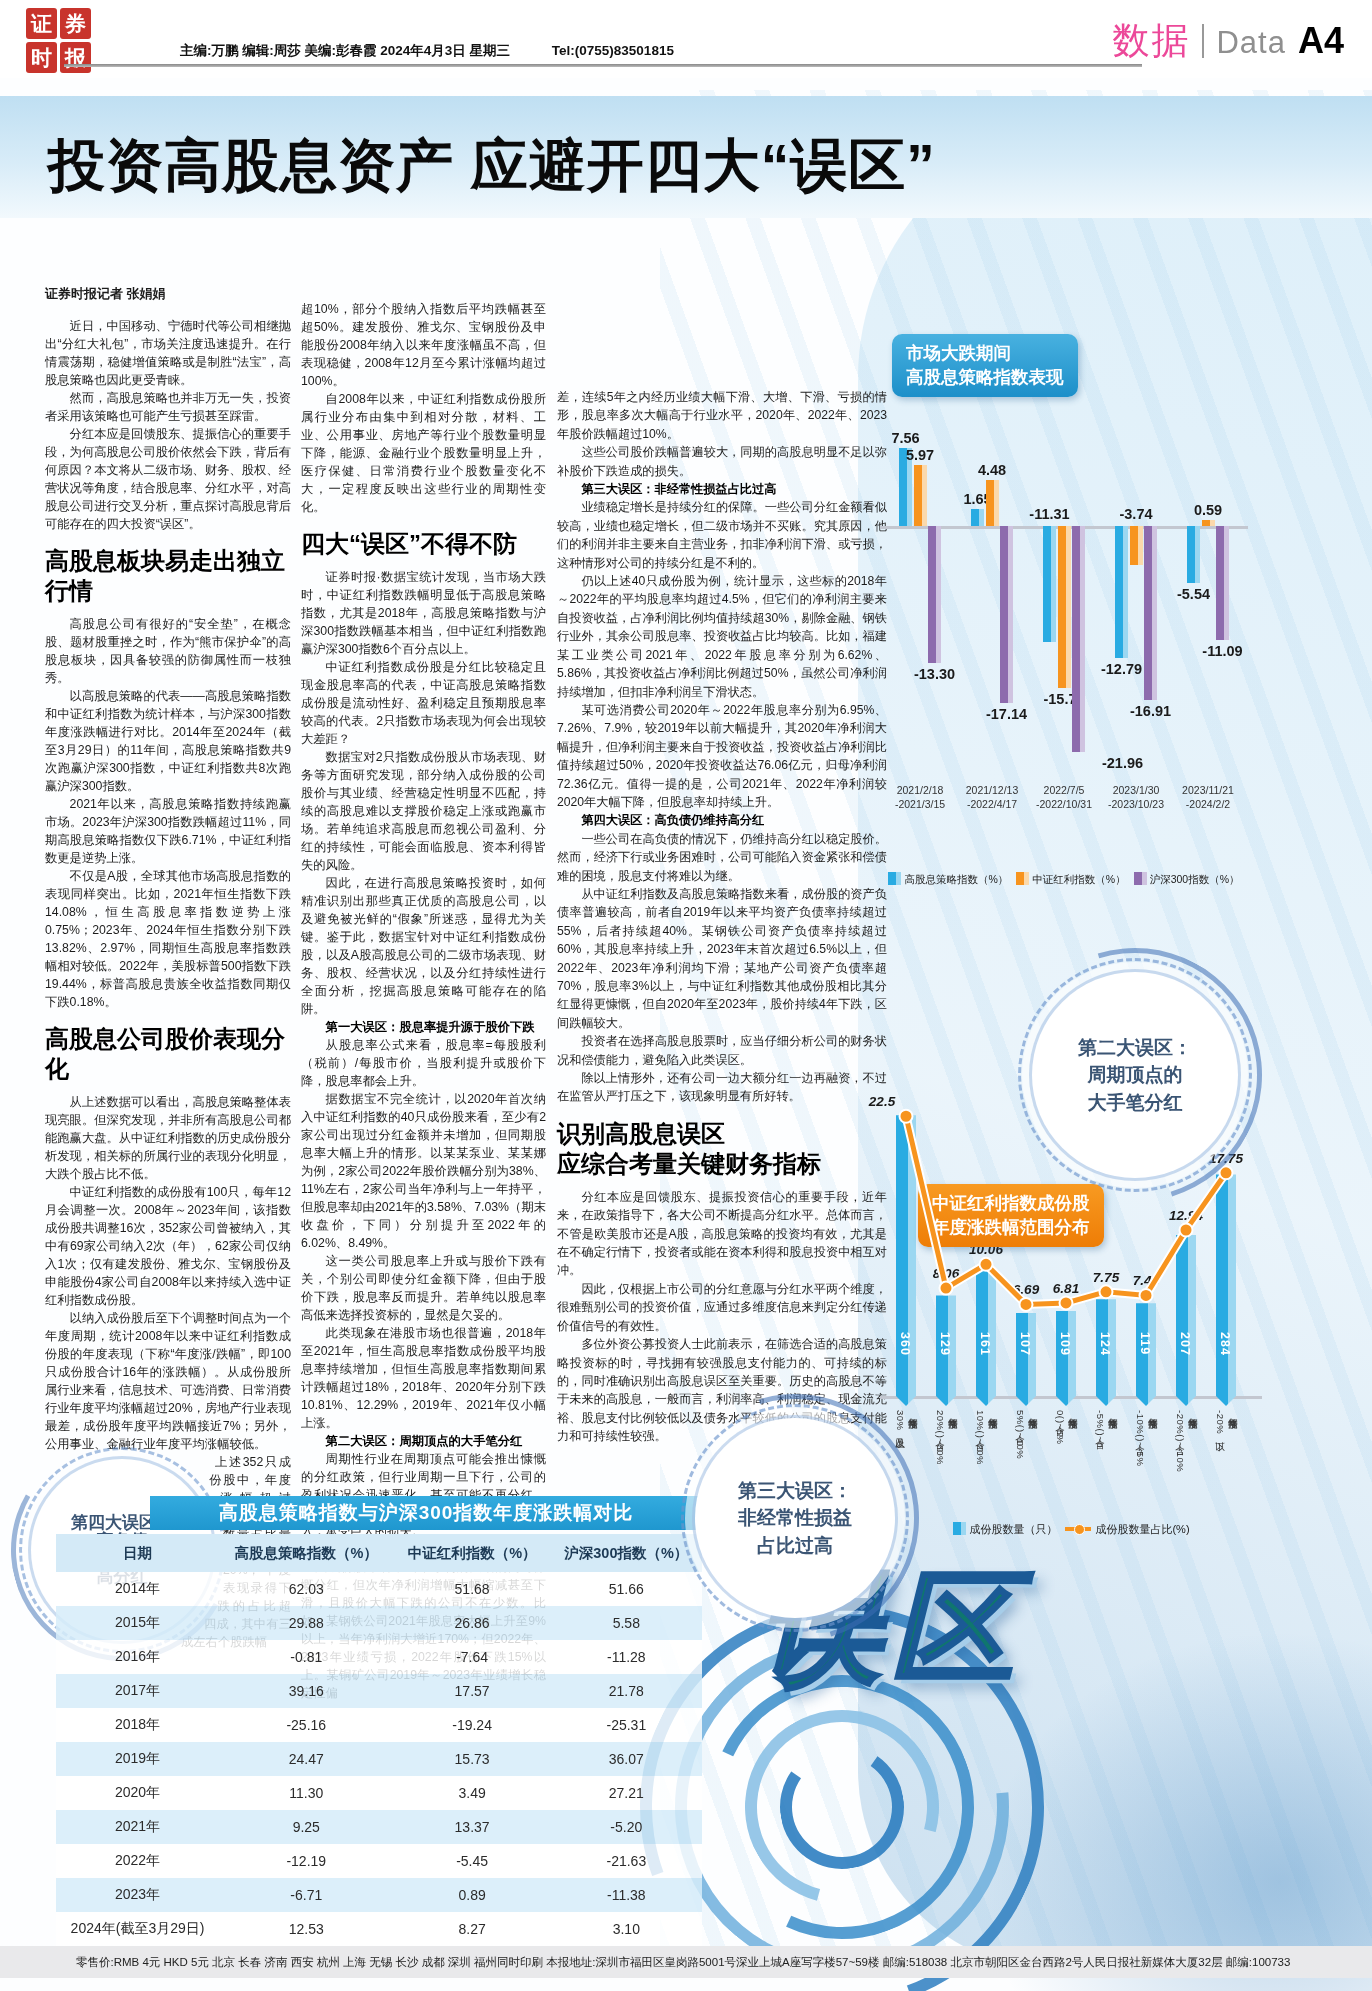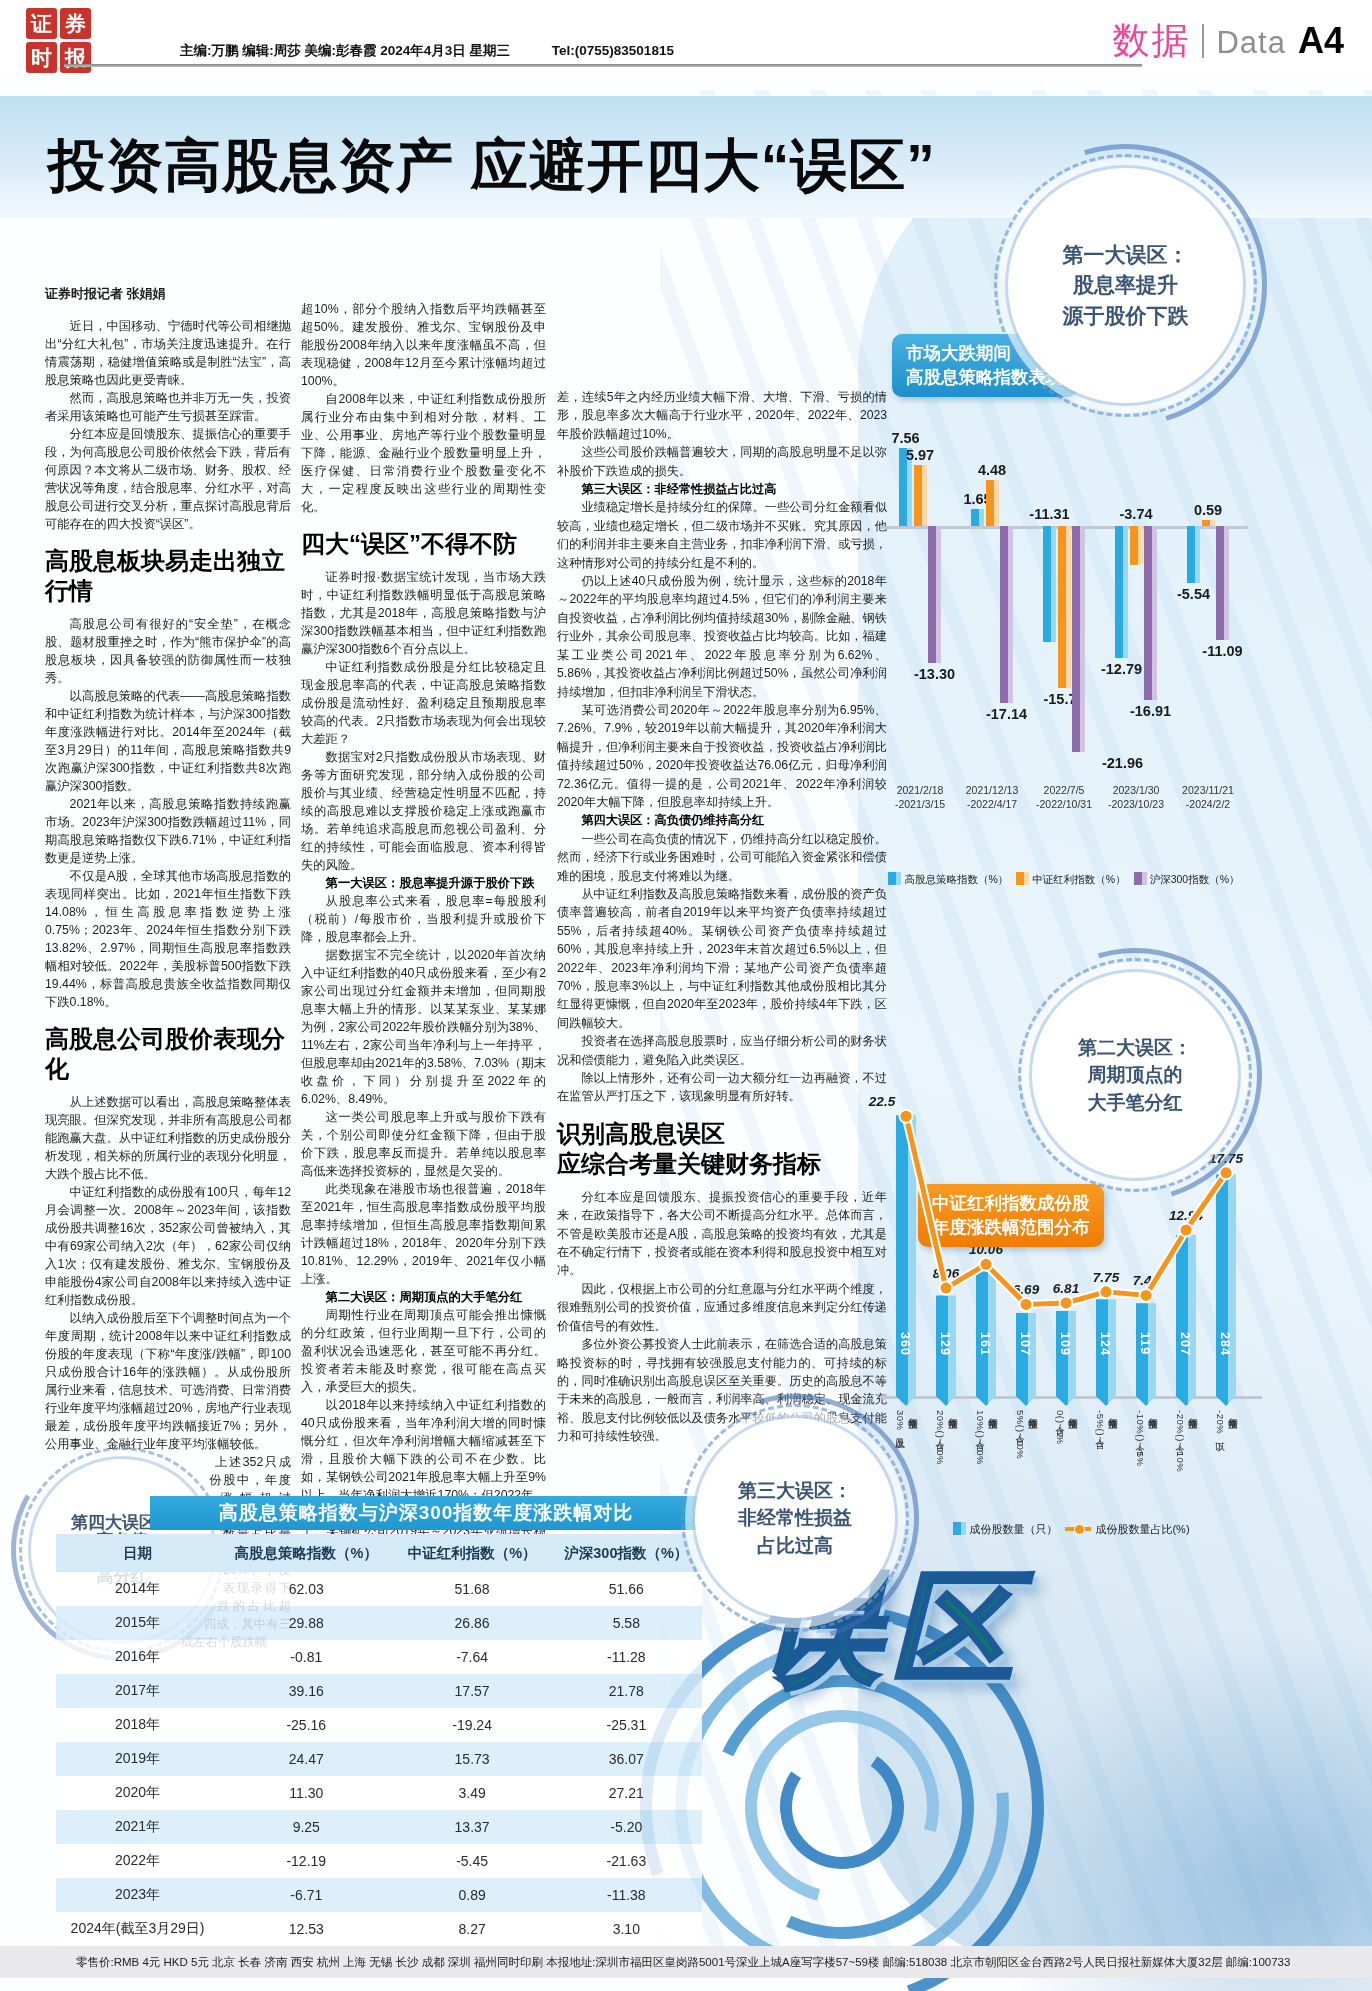--- a/index.html
+++ b/index.html
@@ -170,20 +170,21 @@
       </div>
       <p class="para">上述352只成份股中，年度涨幅超过30%的个股数量占比最高，超过20%；年度表现录得下跌的占比超四成，其中有三成左右个股跌幅</p>
     </div>
   <div class="col" id="col2">
       <p class="para cont">超10%，部分个股纳入指数后平均跌幅甚至超50%。建发股份、雅戈尔、宝钢股份及申能股份2008年纳入以来年度涨幅虽不高，但表现稳健，2008年12月至今累计涨幅均超过100%。</p>
       <p class="para">自2008年以来，中证红利指数成份股所属行业分布由集中到相对分散，材料、工业、公用事业、房地产等行业个股数量明显下降，能源、金融行业个股数量明显上升，医疗保健、日常消费行业个股数量变化不大，一定程度反映出这些行业的周期性变化。</p>
       <div class="sec-head">四大“误区”不得不防</div>
       <p class="para">证券时报·数据宝统计发现，当市场大跌时，中证红利指数跌幅明显低于高股息策略指数，尤其是2018年，高股息策略指数与沪深300指数跌幅基本相当，但中证红利指数跑赢沪深300指数6个百分点以上。</p>
       <p class="para">中证红利指数成份股是分红比较稳定且现金股息率高的代表，中证高股息策略指数成份股是流动性好、盈利稳定且预期股息率较高的代表。2只指数市场表现为何会出现较大差距？</p>
       <p class="para">数据宝对2只指数成份股从市场表现、财务等方面研究发现，部分纳入成份股的公司股价与其业绩、经营稳定性明显不匹配，持续的高股息难以支撑股价稳定上涨或跑赢市场。若单纯追求高股息而忽视公司盈利、分红的持续性，可能会面临股息、资本利得皆失的风险。</p>
+      <p class="para">因此，在进行高股息策略投资时，如何精准识别出那些真正优质的高股息公司，以及避免被光鲜的“假象”所迷惑，显得尤为关键。鉴于此，数据宝针对中证红利指数成份股，以及A股高股息公司的二级市场表现、财务、股权、经营状况，以及分红持续性进行全面分析，挖掘高股息策略可能存在的陷阱。</p>
       <p class="para sub-head">第一大误区：股息率提升源于股价下跌</p>
       <p class="para">从股息率公式来看，股息率=每股股利（税前）/每股市价，当股利提升或股价下降，股息率都会上升。</p>
       <p class="para">据数据宝不完全统计，以2020年首次纳入中证红利指数的40只成份股来看，至少有2家公司出现过分红金额并未增加，但同期股息率大幅上升的情形。以某某泵业、某某娜为例，2家公司2022年股价跌幅分别为38%、11%左右，2家公司当年净利与上一年持平，但股息率却由2021年的3.58%、7.03%（期末收盘价，下同）分别提升至2022年的6.02%、8.49%。</p>
       <p class="para">这一类公司股息率上升或与股价下跌有关，个别公司即使分红金额下降，但由于股价下跌，股息率反而提升。若单纯以股息率高低来选择投资标的，显然是欠妥的。</p>
       <p class="para">此类现象在港股市场也很普遍，2018年至2021年，恒生高股息率指数成份股平均股息率持续增加，但恒生高股息率指数期间累计跌幅超过18%，2018年、2020年分别下跌10.81%、12.29%，2019年、2021年仅小幅上涨。</p>
       <p class="para sub-head">第二大误区：周期顶点的大手笔分红</p>
       <p class="para">周期性行业在周期顶点可能会推出慷慨的分红政策，但行业周期一旦下行，公司的盈利状况会迅速恶化，甚至可能不再分红。投资者若未能及时察觉，很可能在高点买入，承受巨大的损失。</p>
       <p class="para">以2018年以来持续纳入中证红利指数的40只成份股来看，当年净利润大增的同时慷慨分红，但次年净利润增幅大幅缩减甚至下滑，且股价大幅下跌的公司不在少数。比如，某钢铁公司2021年股息率大幅上升至9%以上，当年净利润大增近170%；但2022年、2023年业绩亏损，2022年股价下跌15%以上。某铜矿公司2019年～2023年业绩增长稳定性偏</p>
     </div>
   <div class="col" id="col3">
@@ -197,25 +198,20 @@
       <p class="para">一些公司在高负债的情况下，仍维持高分红以稳定股价。然而，经济下行或业务困难时，公司可能陷入资金紧张和偿债难的困境，股息支付将难以为继。</p>
       <p class="para">从中证红利指数及高股息策略指数来看，成份股的资产负债率普遍较高，前者自2019年以来平均资产负债率持续超过55%，后者持续超40%。某钢铁公司资产负债率持续超过60%，其股息率持续上升，2023年末首次超过6.5%以上，但2022年、2023年净利润均下滑；某地产公司资产负债率超70%，股息率3%以上，与中证红利指数其他成份股相比其分红显得更慷慨，但自2020年至2023年，股价持续4年下跌，区间跌幅较大。</p>
       <p class="para">投资者在选择高股息股票时，应当仔细分析公司的财务状况和偿债能力，避免陷入此类误区。</p>
       <p class="para">除以上情形外，还有公司一边大额分红一边再融资，不过在监管从严打压之下，该现象明显有所好转。</p>
       <div class="sec-head"><span>识别高股息误区</span><br><span>应综合考量关键财务指标</span></div>
       <p class="para">分红本应是回馈股东、提振投资信心的重要手段，近年来，在政策指导下，各大公司不断提高分红水平。总体而言，不管是欧美股市还是A股，高股息策略的投资均有效，尤其是在不确定行情下，投资者或能在资本利得和股息投资中相互对冲。</p>
       <p class="para">因此，仅根据上市公司的分红意愿与分红水平两个维度，很难甄别公司的投资价值，应通过多维度信息来判定分红传递价值信号的有效性。</p>
       <p class="para">多位外资公募投资人士此前表示，在筛选合适的高股息策略投资标的时，寻找拥有较强股息支付能力的、可持续的标的，同时准确识别出高股息误区至关重要。历史的高股息不等于未来的高股息，一般而言，利润率高、利润稳定、现金流充裕、股息支付比例较低以及债务水平较低的公司的股息支付能力和可持续性较强。</p>
     </div>
 
-  <div class="circle-badge" id="circle-1">
-      <div>第一大误区：</div>
-      <div>股息率提升</div>
-      <div>源于股价下跌</div>
-    </div>
   <div class="circle-badge" id="circle-2">
       <div>第二大误区：</div>
       <div>周期顶点的</div>
       <div>大手笔分红</div>
     </div>
   <div class="circle-badge" id="circle-3">
       <div>第三大误区：</div>
       <div>非经常性损益</div>
       <div>占比过高</div>
     </div>

